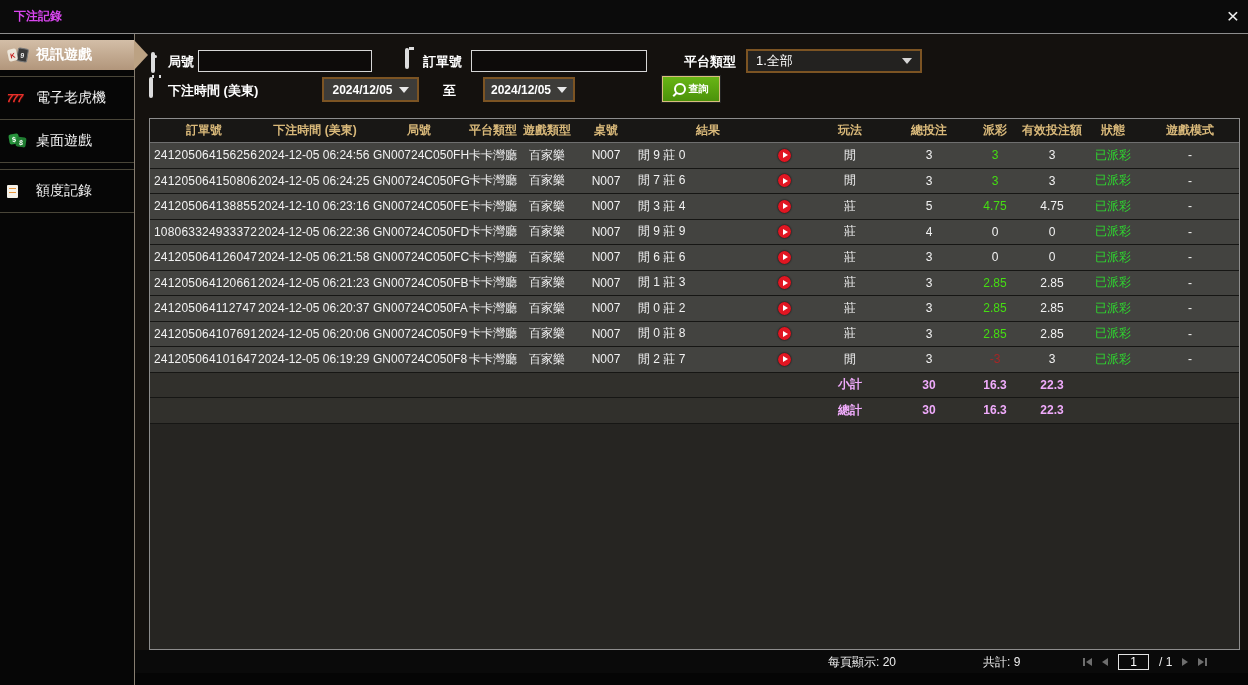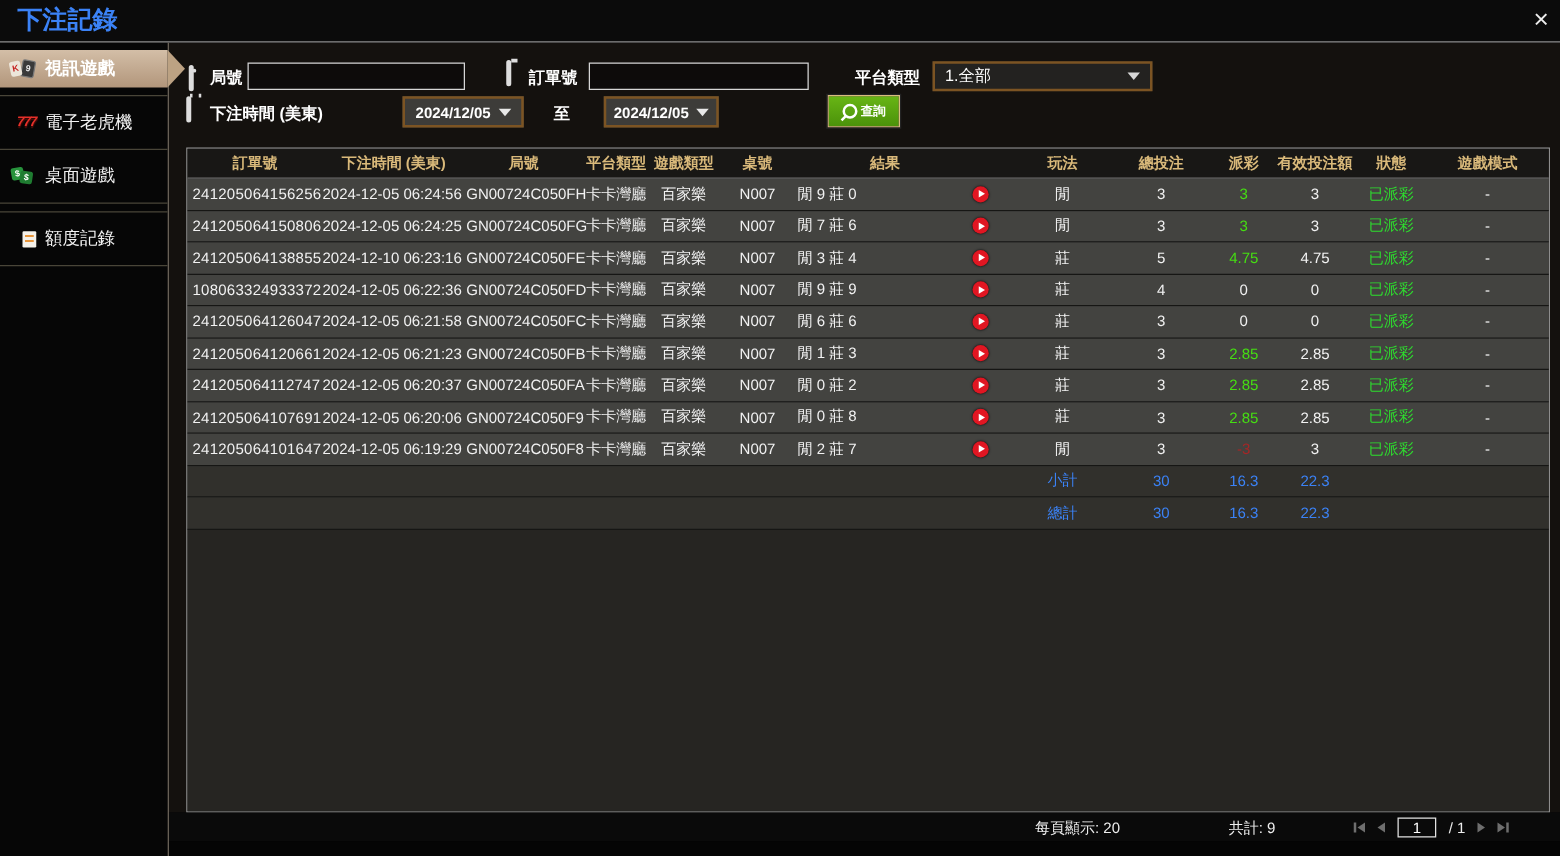--- a/index.html
+++ b/index.html
@@ -2,32 +2,32 @@
 <html><head>
 <meta charset="utf-8">
 <style>
   html,body{margin:0;padding:0}
   body{width:1248px;height:685px;position:relative;background:#030303;overflow:hidden;
        font-family:"Liberation Sans","DejaVu Sans",sans-serif;color:#f0f0f0;
        --cols:108px 114px 94px 54px 54px 64px 174px 76px 82px 50px 64px 58px 96px;}
 
   
   .titlebar{position:absolute;left:0;top:0;width:1248px;height:33px;background:#0b0b0b;border-bottom:1px solid #8d8d8d;z-index:5}
-  .title{position:absolute;left:14px;top:0;line-height:33px;font-size:20px;font-weight:bold;color:#3b82f6}
+  .title{position:absolute;left:14px;top:0;line-height:33px;font-size:12px;font-weight:bold;color:#d946ef}
   .close{position:absolute;right:9px;top:2px;font-size:21px;color:#eee;cursor:pointer;line-height:28px}
 
   
   .content-bg{position:absolute;left:135px;top:34px;width:1113px;height:616px;background:#14110e}
   .sidebar{position:absolute;left:0;top:34px;width:134px;height:651px;background:#060606;z-index:4}
   .vline{position:absolute;left:134px;top:34px;width:1px;height:651px;background:#a79c8c;opacity:.8;z-index:3}
   .side-item{position:relative;height:30px;margin-top:6px;display:flex;align-items:center;gap:7px;padding-left:7px;font-size:14px;color:#f2f2f2;cursor:pointer}
   .side-item.active{background:linear-gradient(180deg,#d3bea7,#b2967b);font-weight:bold;color:#fff}
   .side-item.active::after{content:"";position:absolute;right:-14px;top:0;border-top:15px solid transparent;border-bottom:15px solid transparent;border-left:14px solid #bca283}
   .side-sep{height:1px;background:#494538;margin-top:6px}
-  .ic{width:22px;height:18px;position:relative;flex:none;display:flex;align-items:center;justify-content:flex-end}
+  .ic{width:22px;height:18px;position:relative;flex:none;display:flex;align-items:center;justify-content:flex-start}
   .card{position:absolute;width:9px;height:12px;border-radius:2px;font-size:7px;font-weight:bold;display:flex;align-items:center;justify-content:center}
   .card.k{left:1px;top:3px;background:#ece6da;color:#c41e1e;transform:rotate(-12deg);z-index:1}
   .card.n9{left:10px;top:2px;background:#3a3a3a;color:#eee;border:1px solid #7a7a7a;transform:rotate(10deg)}
   .s777{font-size:11px;font-weight:bold;font-style:italic;color:#e5302a;letter-spacing:-1px;text-shadow:0 1px 1px #5a0e0a}
   .chip{position:absolute;width:10px;height:10px;border-radius:2px;background:#27933c;color:#fff;font-size:7px;font-weight:bold;display:flex;align-items:center;justify-content:center}
   .chip.a{left:2px;top:2px;transform:rotate(-10deg)}
   .chip.b{left:9px;top:5px;background:#1f7c31;transform:rotate(8deg)}
   .gem{width:15px;height:12px;background:#edc41f;clip-path:polygon(50% 100%,0 32%,20% 0,80% 0,100% 32%)}
   .doc{width:11px;height:13px;background:#f4f1ea;border-radius:1px;position:relative}
   .doc::before{content:"";position:absolute;left:2px;top:3px;right:2px;height:8px;
@@ -67,21 +67,21 @@
   .c-round{text-align:left;padding-left:1px}
   .res{display:flex;align-items:center}
   .res-text{width:140px;font-size:12px;color:#f2f2f2;white-space:nowrap}
   .play{width:13px;height:13px;border-radius:50%;background:#e11622;position:relative;cursor:pointer;flex:none;box-shadow:0 0 2px #000}
   .play::after{content:"";position:absolute;left:5px;top:3.5px;border-top:3px solid transparent;border-bottom:3px solid transparent;border-left:5px solid #fff}
   .tone-pos{color:#45de12}
   .tone-zero{color:#f2f2f2}
   .tone-neg{color:#a52626}
   .st{color:#2edb2e}
   .tr.sum{background:#31302c}
-  .tr.sum .td{color:#3b82f6;font-weight:normal}
+  .tr.sum .td{color:#f0abfc;font-weight:bold}
   .filler{flex:1;background:#262522}
 
   
   .pagebar{position:absolute;left:135px;top:650px;width:1113px;height:23px;background:#0a0a0a;font-size:12px;z-index:2}
   .pp{position:absolute;left:693px;top:4px;color:#eee}
   .tc{position:absolute;left:848px;top:4px;color:#eee}
   .pgnav{position:absolute;left:948px;top:0;height:23px;display:flex;align-items:center;gap:10px}
   .nav{display:inline-flex;align-items:center;gap:1px;cursor:pointer}
   .bar{width:2px;height:8px;background:#6e6e6e}
   .tl{width:0;height:0;border-top:4px solid transparent;border-bottom:4px solid transparent;border-right:6px solid #6e6e6e}

